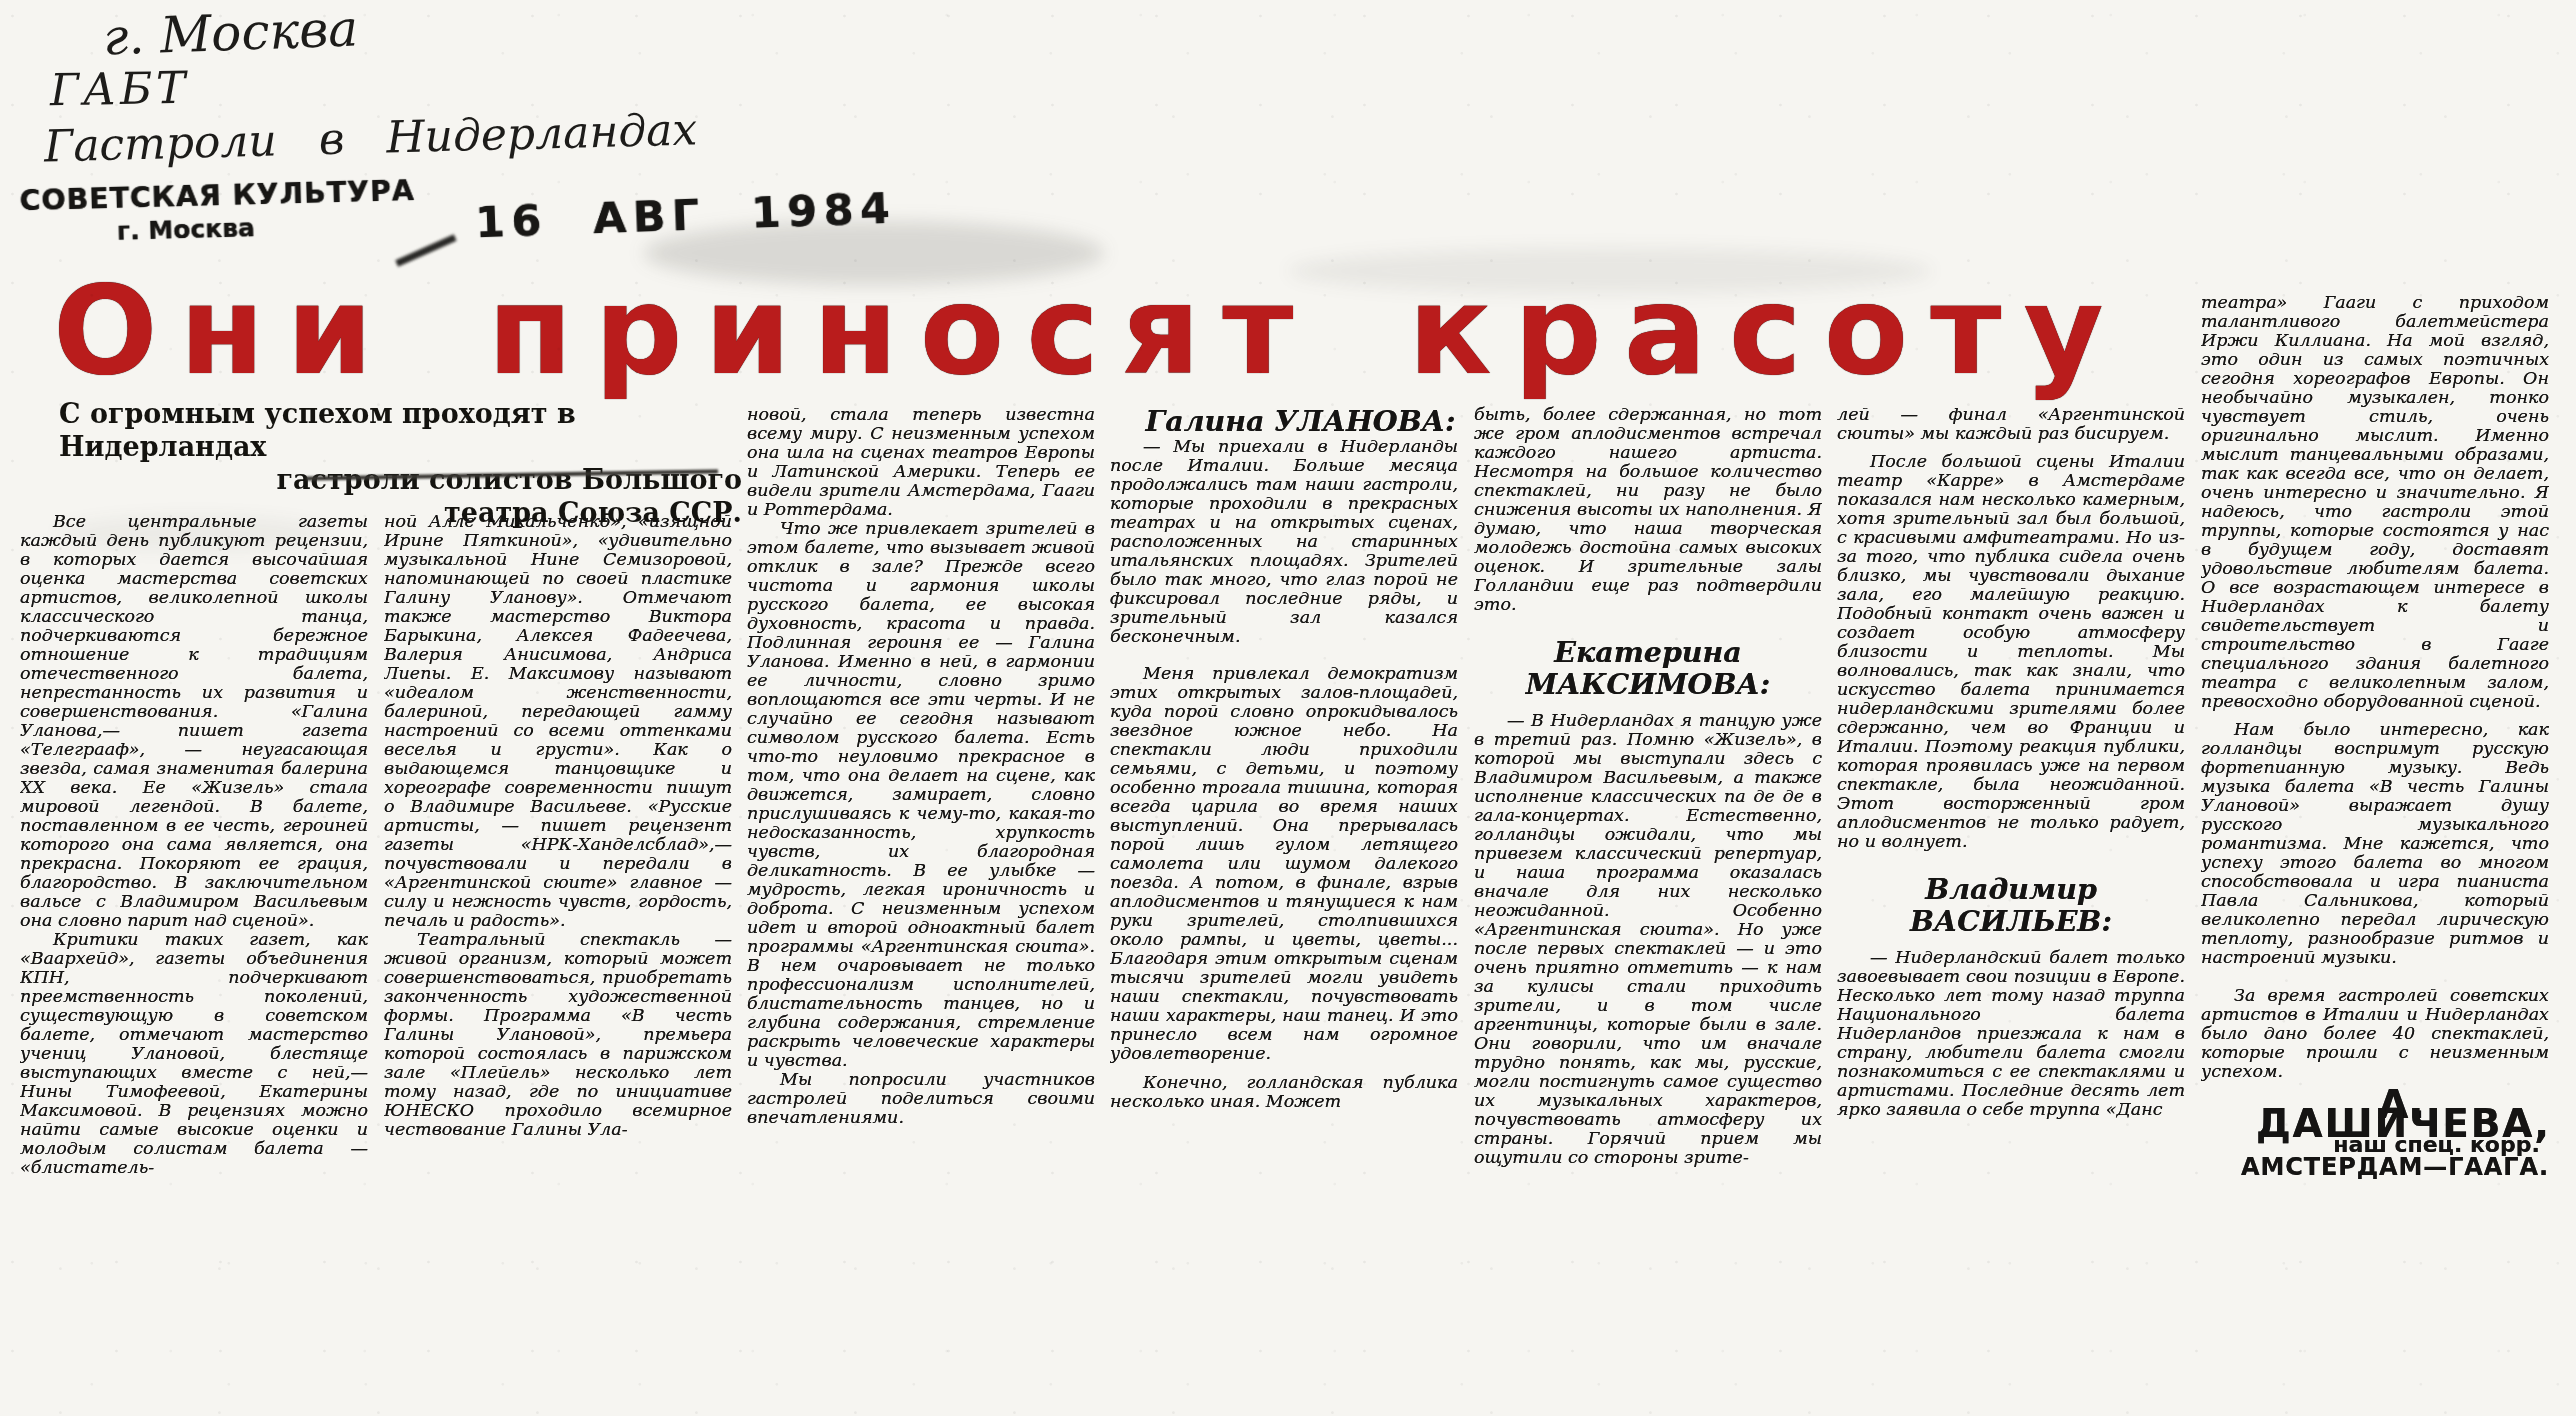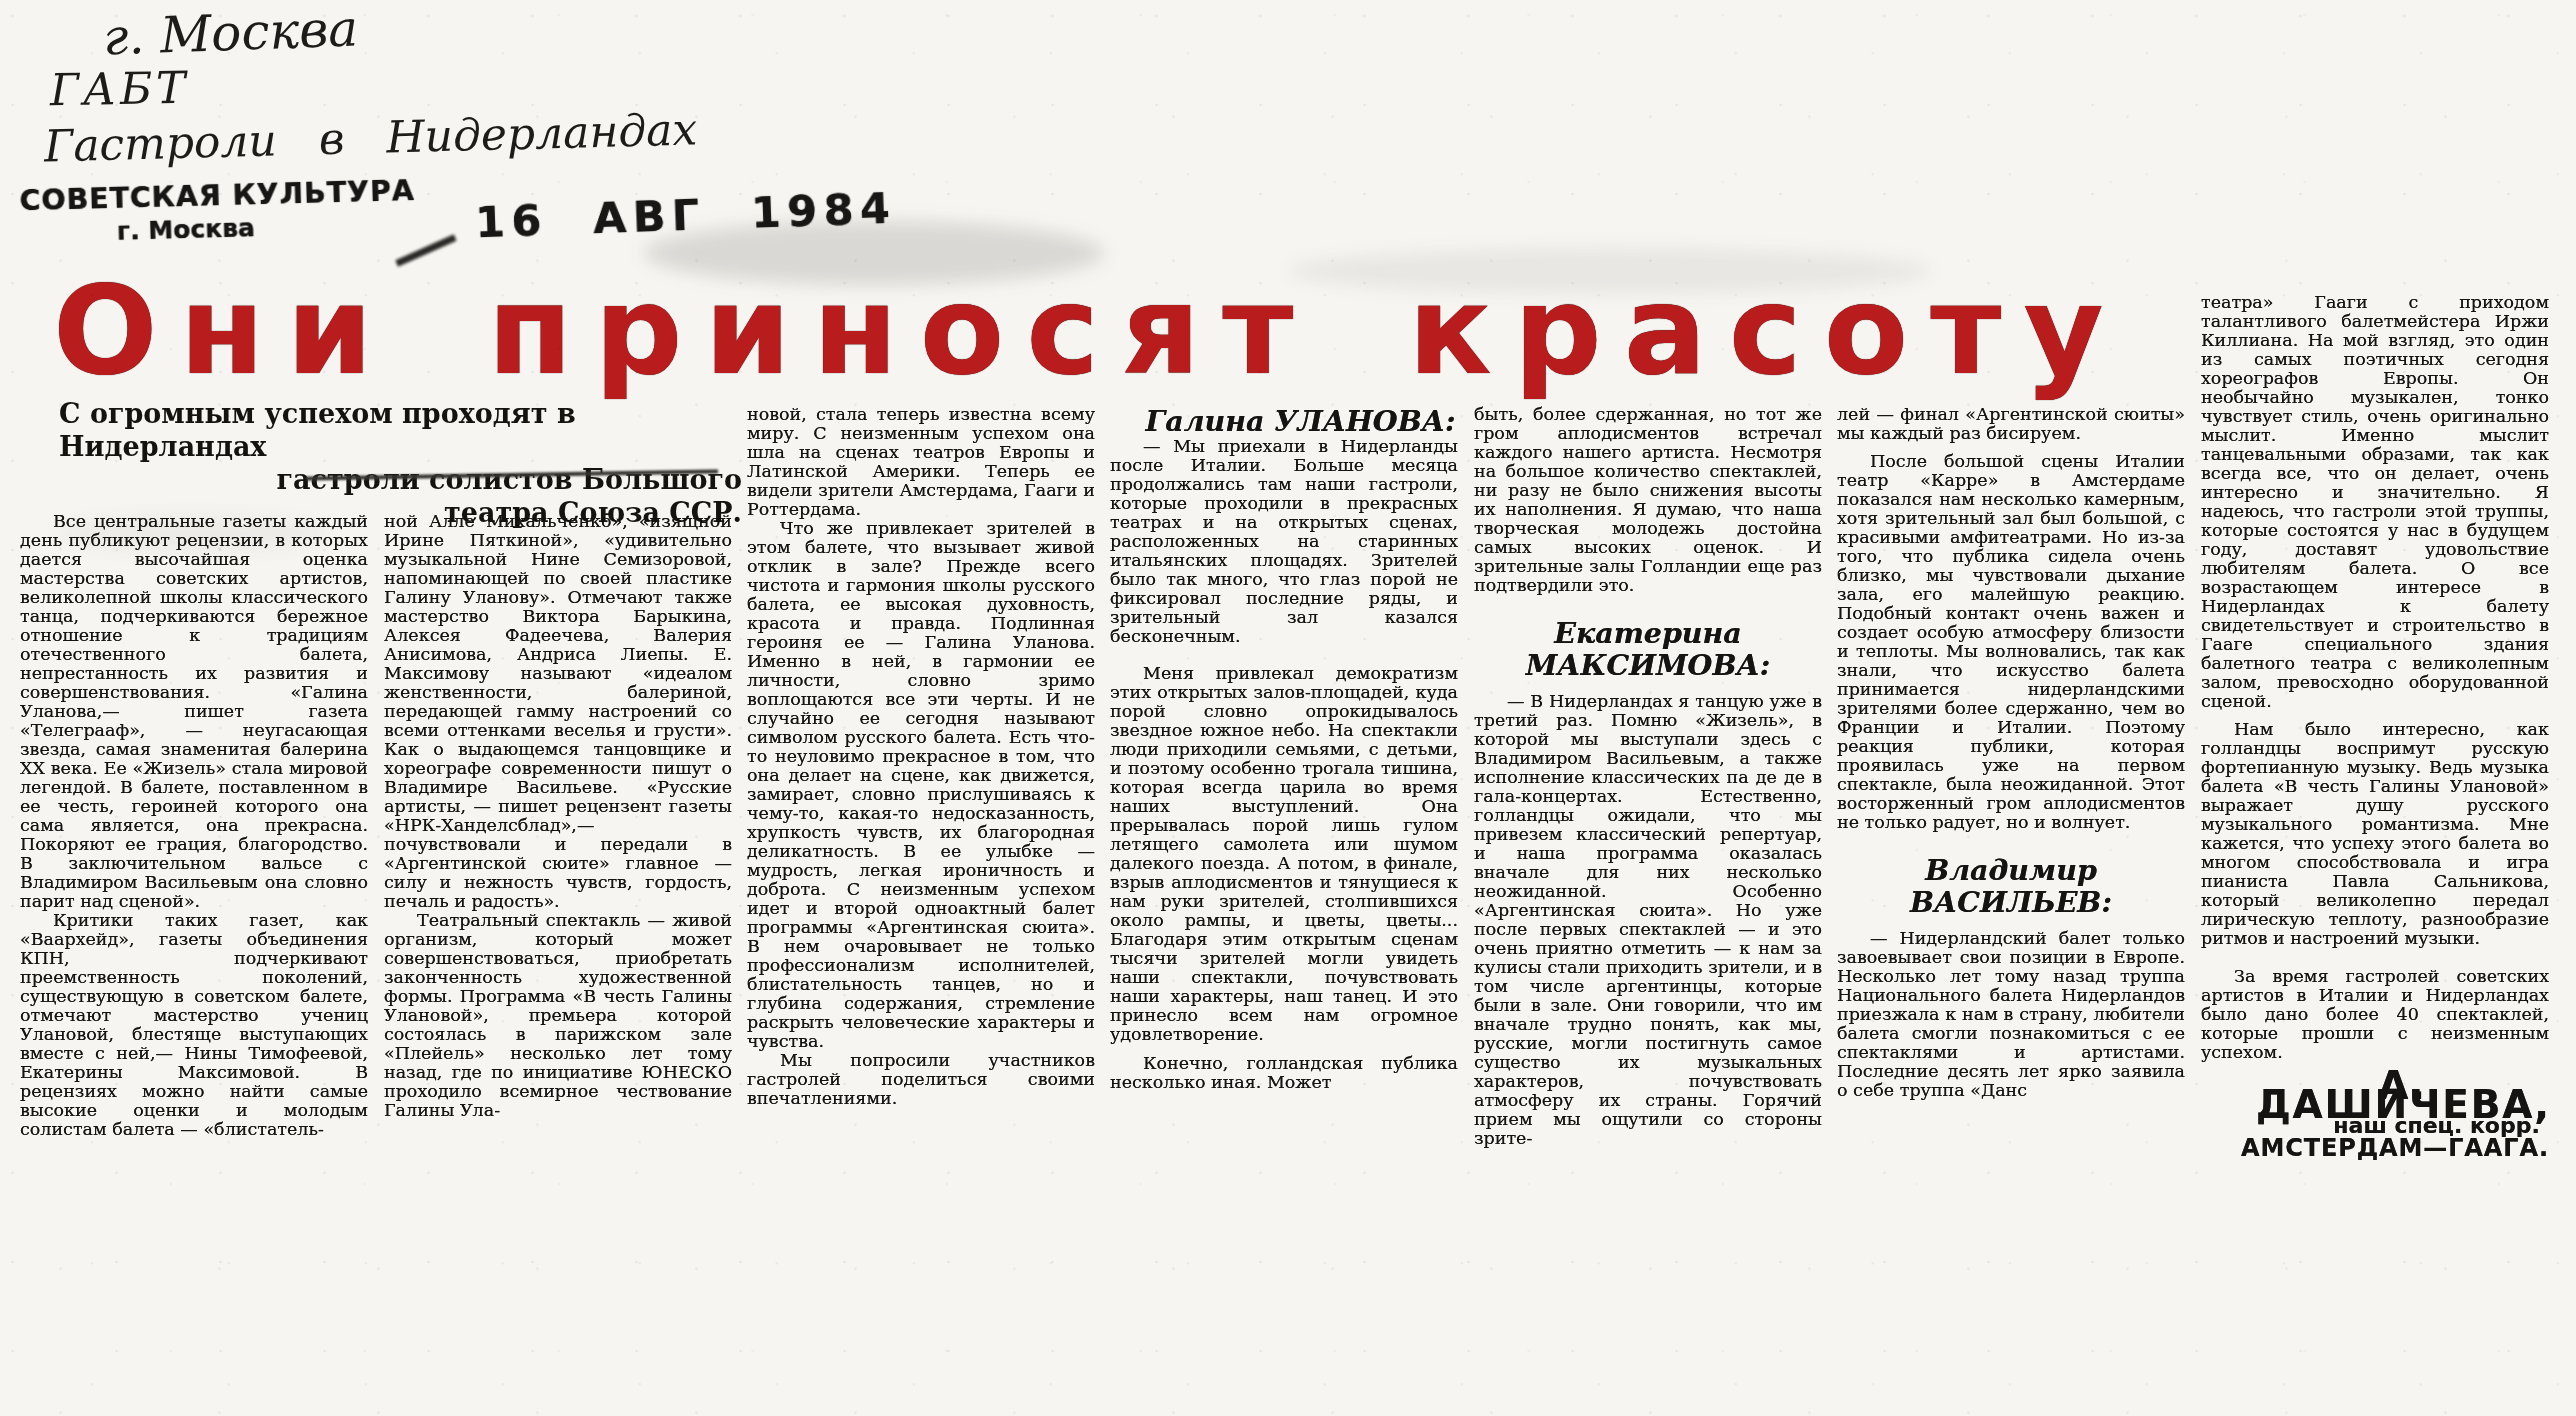--- a/index.html
+++ b/index.html
@@ -35,21 +35,21 @@
          letter-spacing:22px;word-spacing:28px;color:#b91c1c;text-shadow:0 0 0.9px #000;}
 
   .subtitle{position:absolute;left:59px;top:397px;width:683px;font-weight:bold;
          font-size:27px;line-height:33px;color:#14130f;}
   .sub2,.sub3{text-align:right;}
   .underline-mark{position:absolute;left:247px;top:76px;width:412px;height:3.7px;background:#34322e;
          transform:rotate(-1deg);filter:blur(0.9px);}
 
   .col{position:absolute;width:348px;font-size:17.5px;line-height:19px;text-align:justify;
        overflow:hidden;text-shadow:0 0 0.4px rgba(0,0,0,.75);}
-  .col p{margin:0;text-indent:33px;}
+  .col p{margin:0;text-indent:33px;font-style:italic;}
   .col p.cont{text-indent:0;}
   .gap-s{margin-top:9.2px !important;}
   .gap-m{margin-top:18.4px !important;}
   .c1{left:20px; top:512px;height:713px;}
   .c2{left:384px;top:512px;height:713px;}
   .c3{left:747px;top:405px;height:821px;}
   .c4{left:1110px;top:405px;height:821px;}
   .c5{left:1474px;top:405px;height:821px;}
   .c6{left:1837px;top:405px;height:821px;}
   .c7{left:2201px;top:293px;height:1067px;}

